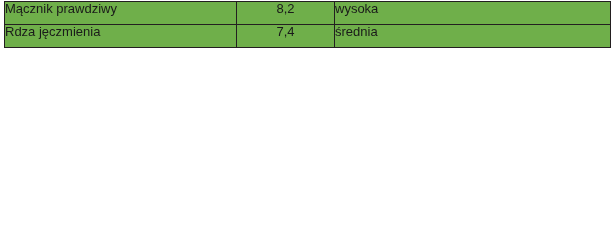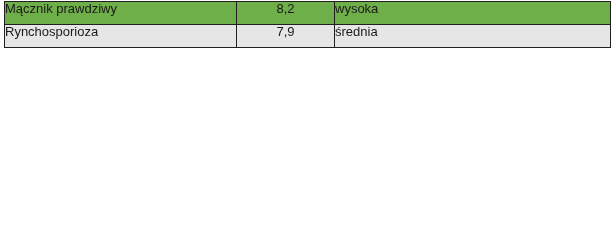--- a/index.html
+++ b/index.html
@@ -70,20 +70,20 @@
       <col class="col-name">
       <col class="col-score">
       <col class="col-rate">
     </colgroup>
     <tbody>
         <tr class="row-green">
           <td class="c-name">Mącznik prawdziwy</td>
           <td class="c-score">8,2</td>
           <td class="c-rate">wysoka</td>
         </tr>
-        <tr class="row-gray">
-          <td class="c-name">Rynchosporioza</td>
-          <td class="c-score">7,9</td>
+        <tr class="row-green">
+          <td class="c-name">Rdza jęczmienia</td>
+          <td class="c-score">7,4</td>
           <td class="c-rate">średnia</td>
         </tr>
       </tbody>
   </table>
 </div>
 
 </body></html>

